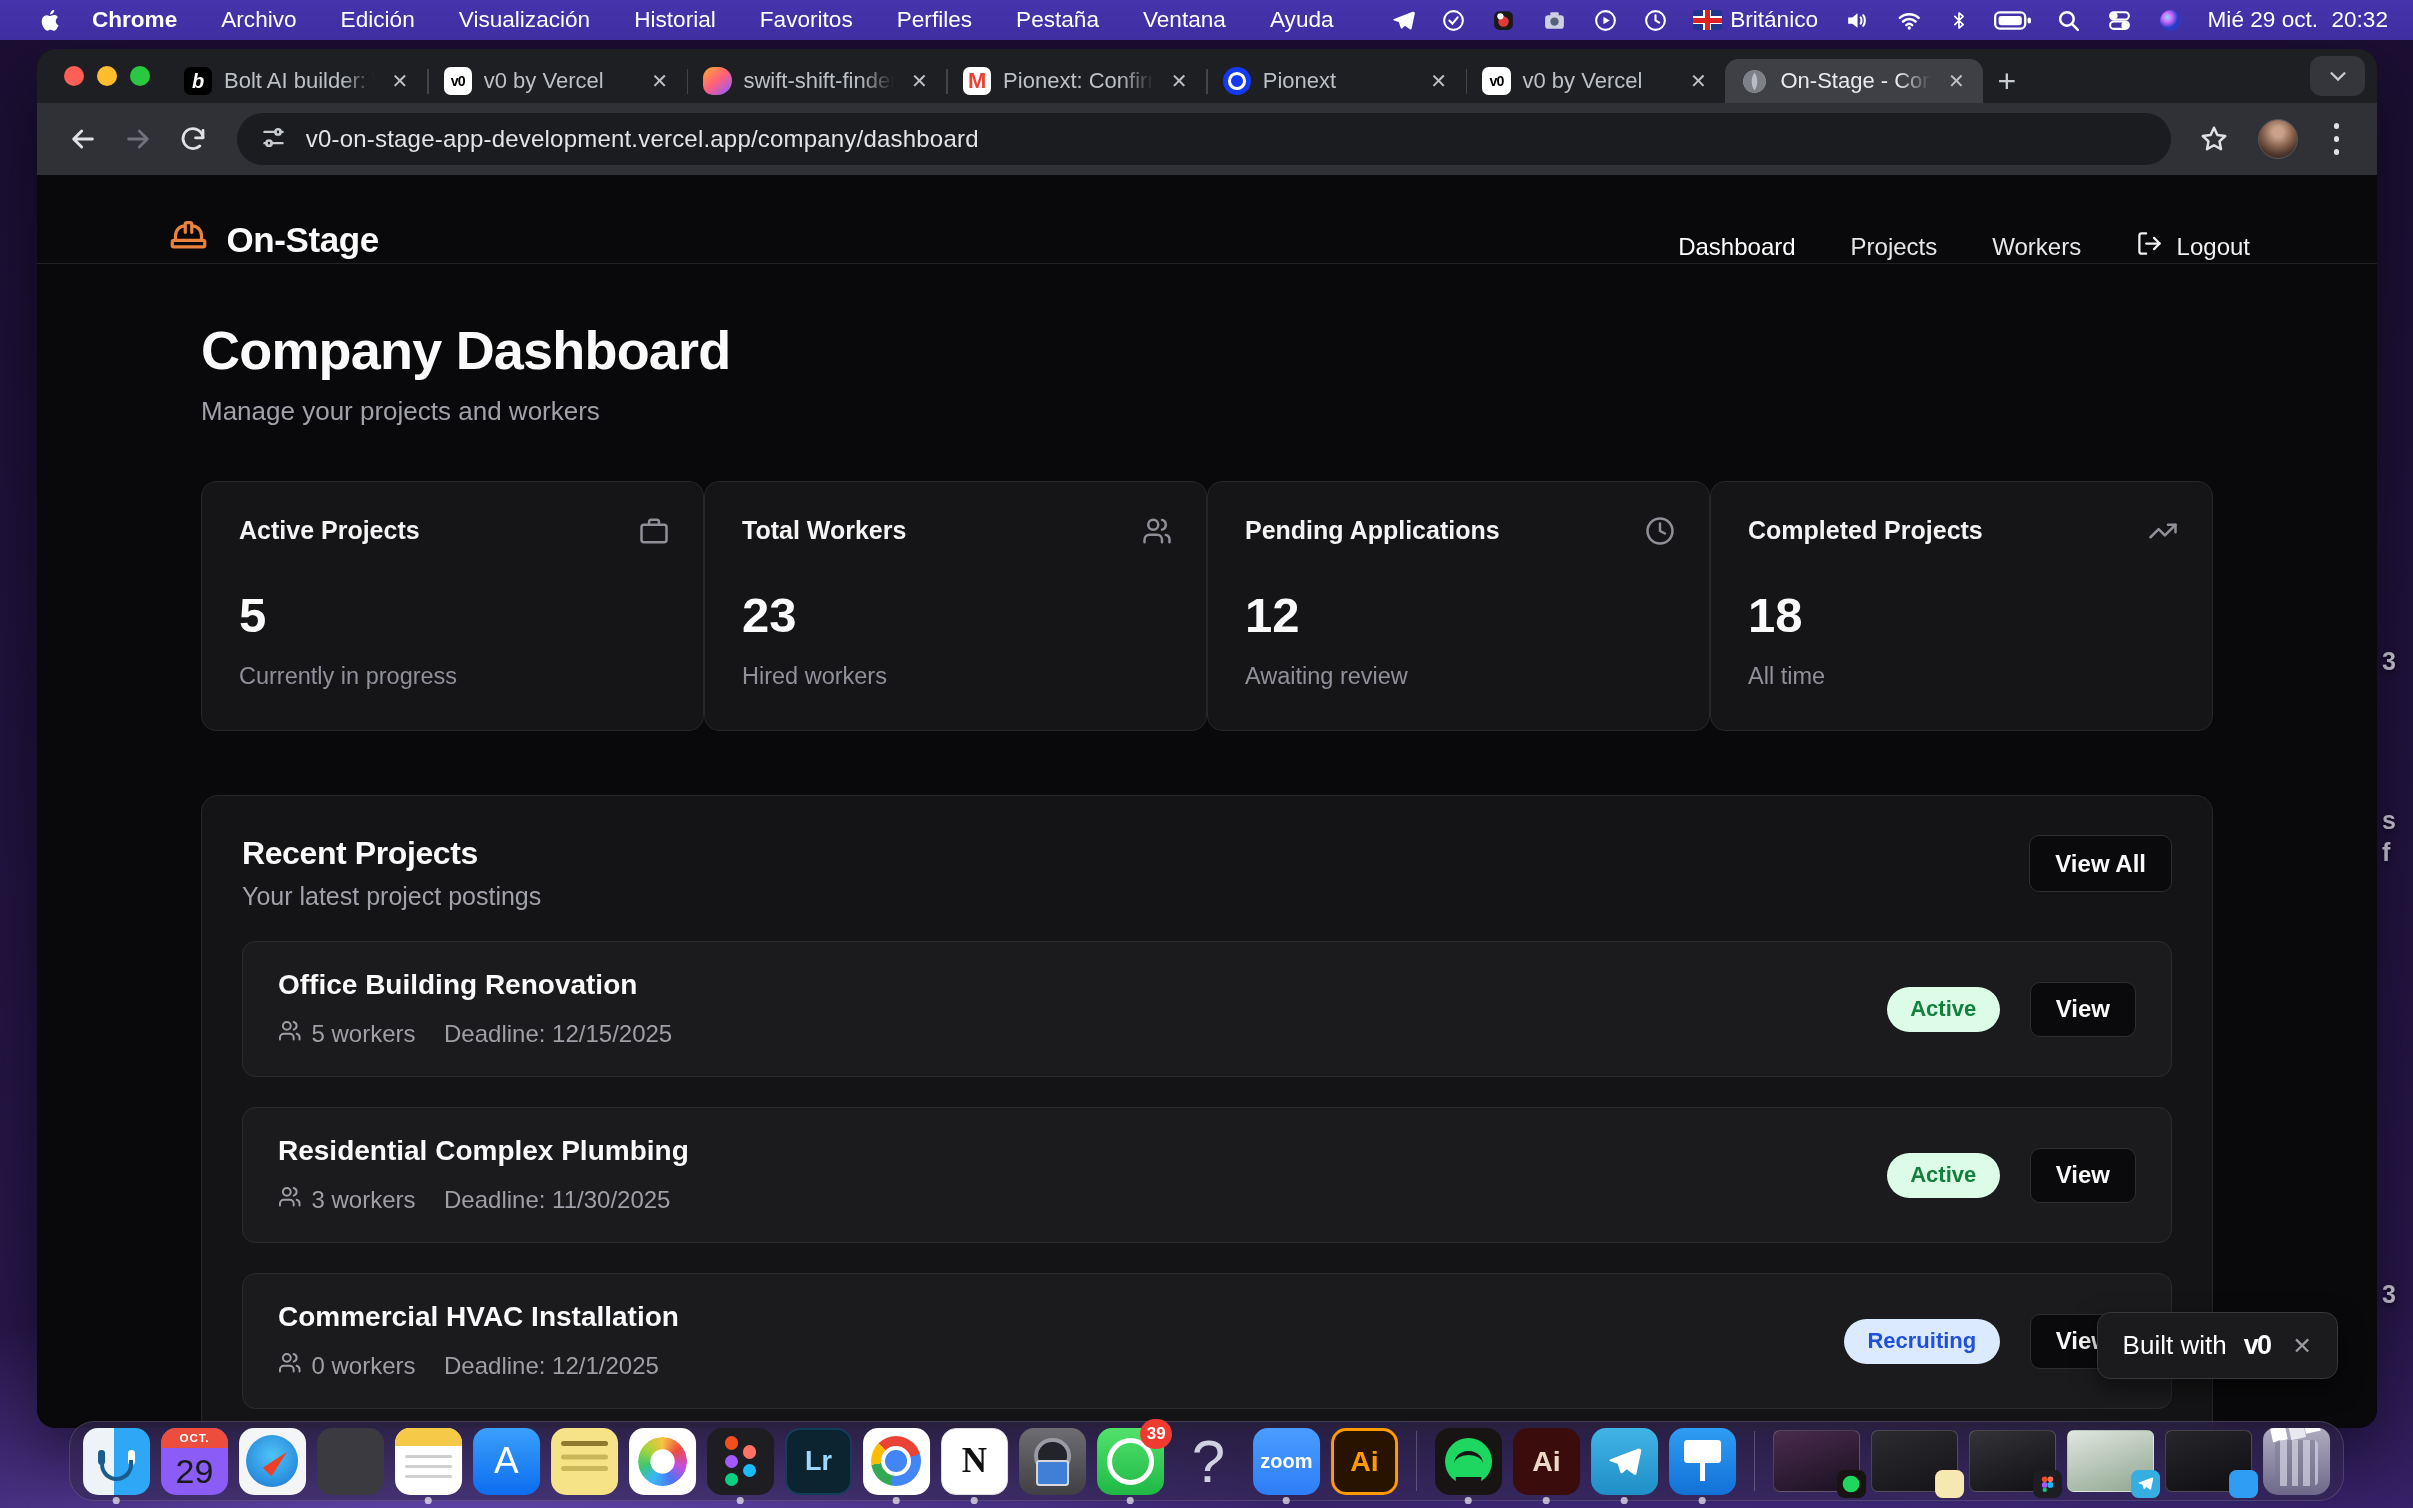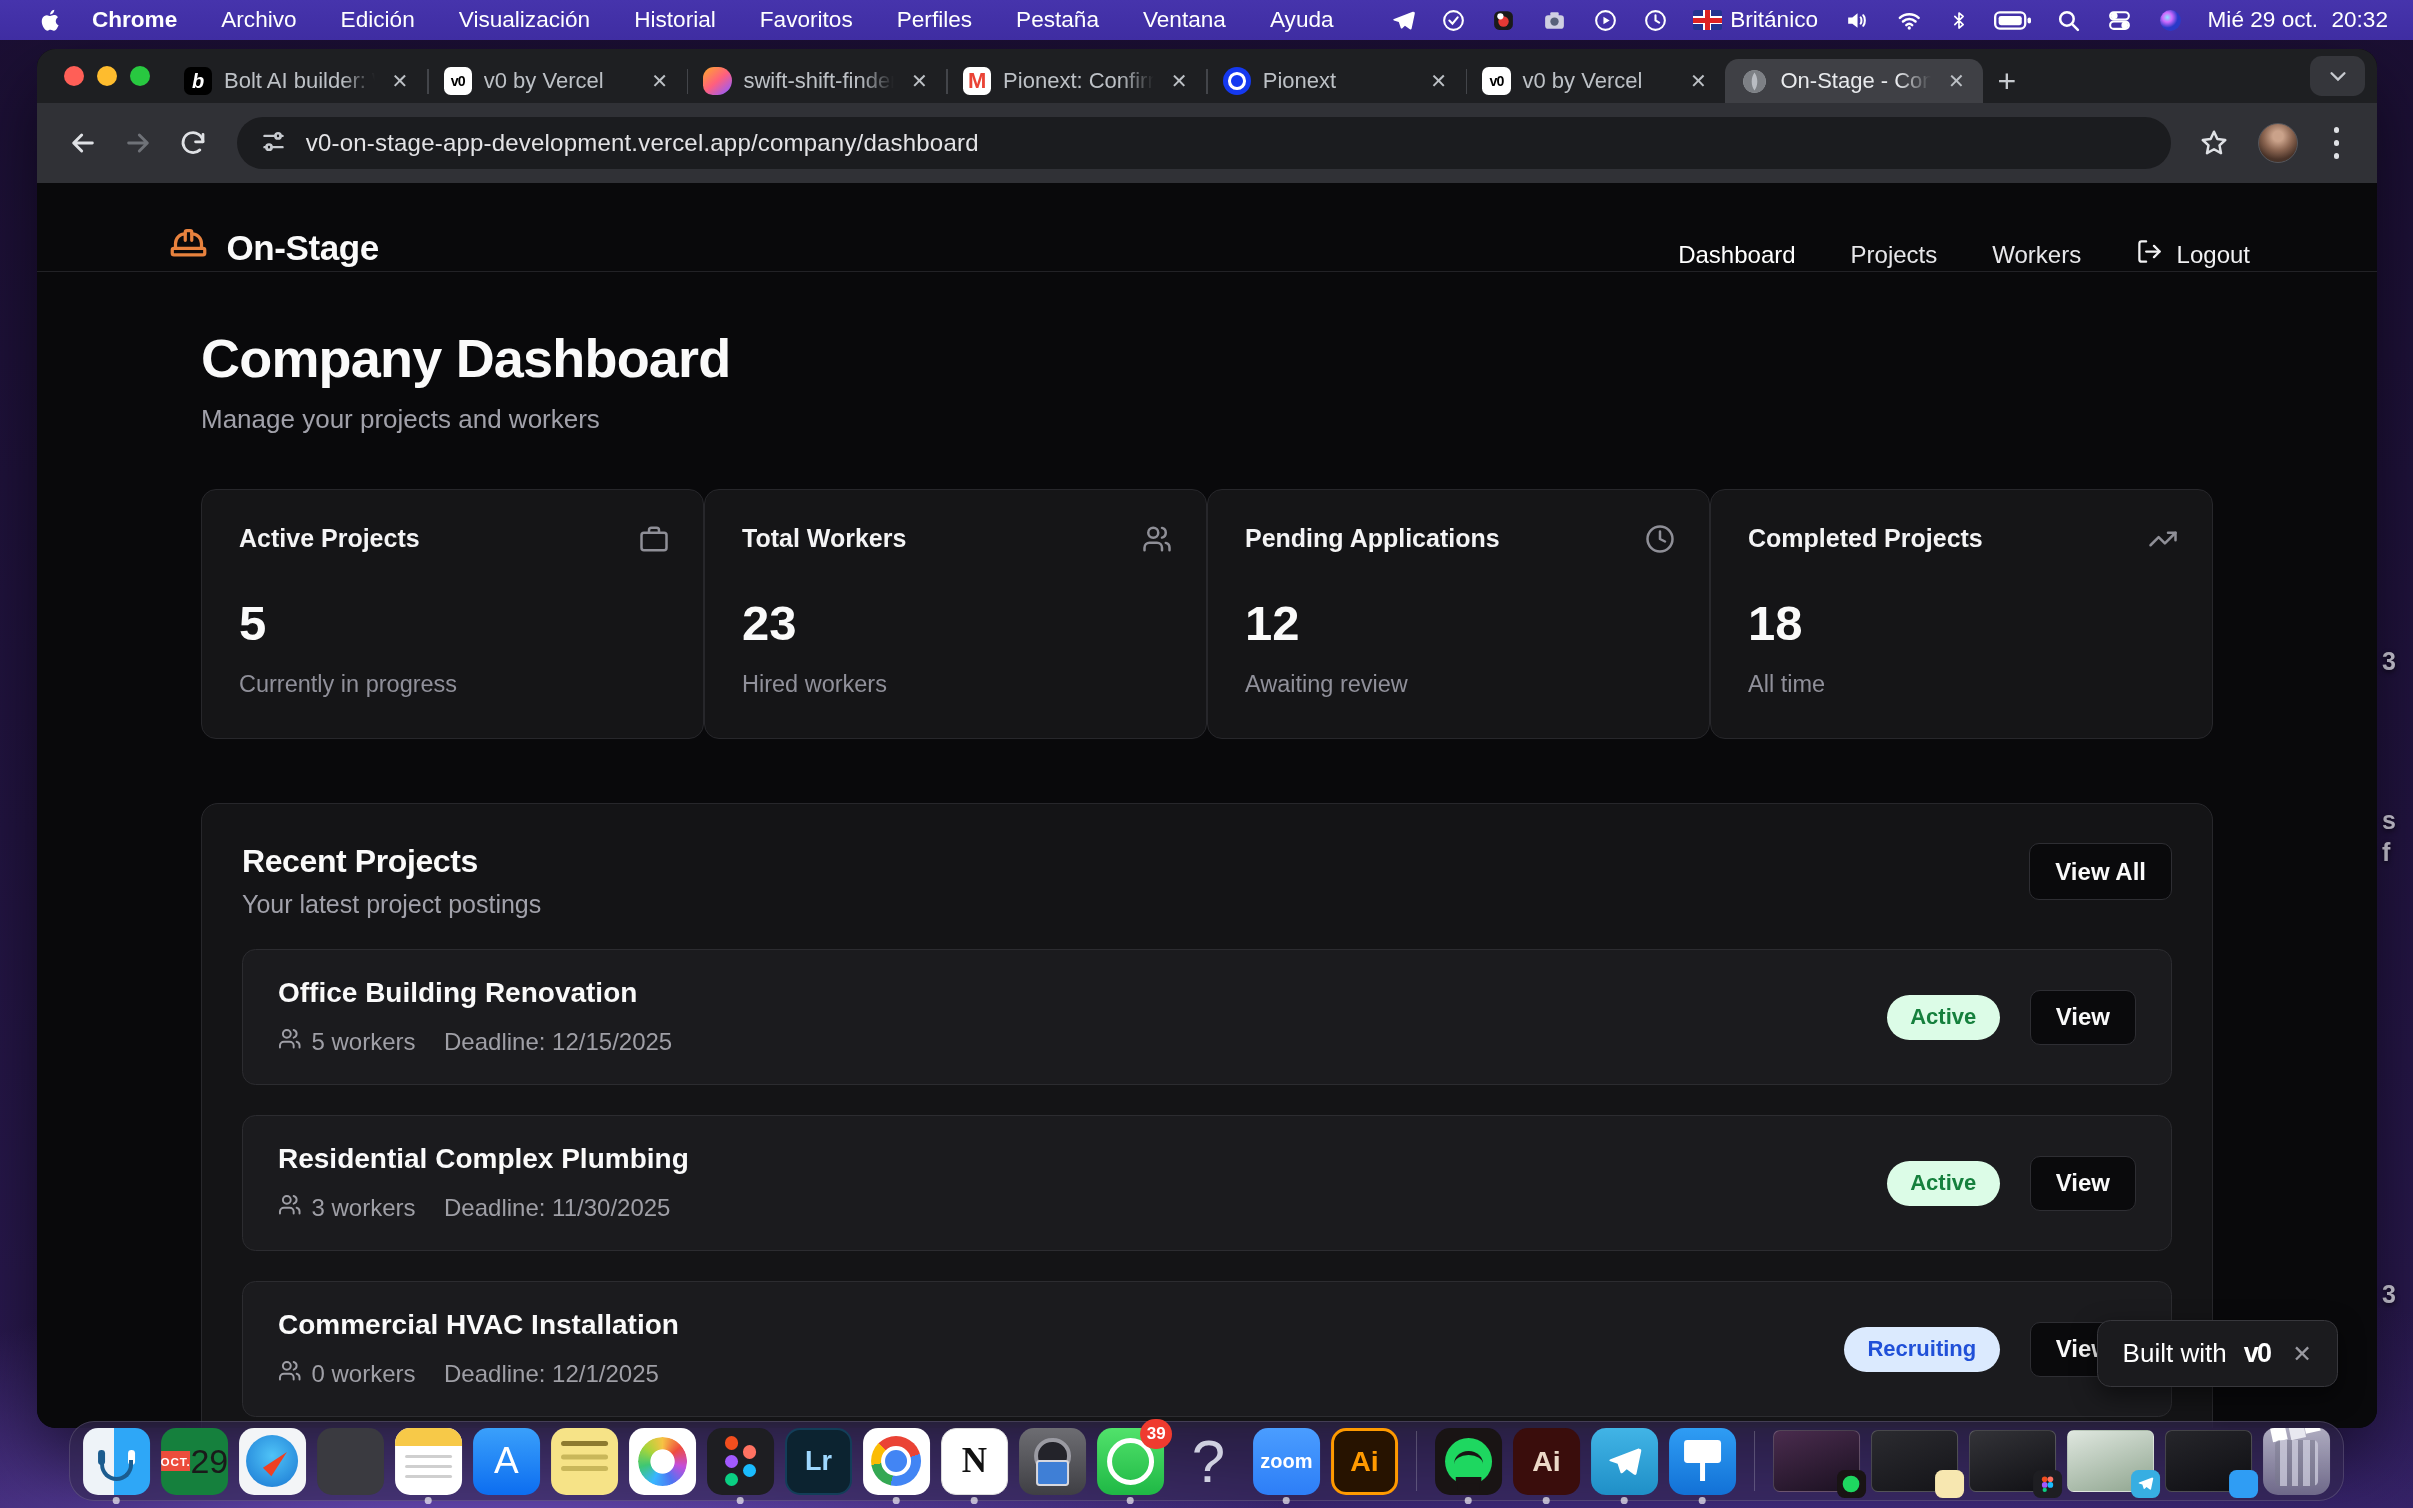--- a/index.html
+++ b/index.html
@@ -67,21 +67,21 @@
   .fav-pionext { background:#1539f0; border-radius:50%; position:relative; }
   .fav-pionext::after { content:""; width:11.7px; height:11.7px; border:3.4px solid #fff;
     border-radius:50%; }
   .fav-globe { background:transparent; }
   .newtab { width:47px; height:44px; display:flex; align-items:center; justify-content:center;
     color:#c7cacf; font-size:32px; font-weight:300; }
   .newtab::before{ content:"+"; }
   .tsearch { margin-left:auto; margin-bottom:6.7px; width:55px; height:40px; border-radius:11.7px;
     background:#35363b; color:#c7cacf; display:flex; align-items:center; justify-content:center; }
 
-  .toolbar { height:80px; background:#303136; display:flex; align-items:center; padding:0 22px; gap:8.4px; }
+  .toolbar { height:72px; background:#303136; display:flex; align-items:center; padding:0 22px; gap:8.4px; }
   .navbtn { width:47px; height:47px; border-radius:50%; display:flex; align-items:center; justify-content:center; }
   .omnibox { flex:1; height:52px; margin:0 11.7px; background:#1b1c1f; border-radius:27px;
     display:flex; align-items:center; padding:0 23.5px; gap:18.4px; }
   .urltext { color:#e3e3e6; font-size:24px; letter-spacing:0.2px; }
   .avatar { width:40px; height:40px; border-radius:50%; flex:none; margin:0 11.7px;
     background:radial-gradient(circle at 50% 32%, #caa28a 16%, #8a6450 45%, #4b3429 72%, #3a2b22 100%);
     border:1.7px solid #55565b; }
   .kebab { width:37px; display:flex; flex-direction:column; align-items:center; gap:7.5px; }
   .kebab i { width:5.9px; height:5.9px; border-radius:50%; background:#dfe1e5; }
 
@@ -147,21 +147,21 @@
     display:flex; align-items:center; justify-content:center; }
   .dot { position:absolute; left:50%; transform:translateX(-50%); bottom:-9.2px; width:6.7px; height:6.7px;
     border-radius:50%; background:rgba(255,255,255,.65); }
   .ddiv { width:1.7px; height:60px; background:rgba(255,255,255,.22); margin:0 6.7px; }
 
   .d-finder { background:linear-gradient(90deg,#eef3f8 0 46%, #2ea7f7 46% 100%); }
   .d-finder::before { content:""; position:absolute; top:22px; left:15px; width:6.7px; height:15px;
     background:#1b5c8f; border-radius:3.4px; box-shadow:30px 0 #fff; }
   .d-finder::after { content:""; position:absolute; left:17px; right:17px; bottom:13.4px; height:17px;
     border:4.2px solid #1b5c8f; border-top:none; border-radius:0 0 18.4px 18.4px; }
-  .d-cal { background:#15803d; flex-direction:row; display:flex; }
+  .d-cal { background:#8b5cf6; flex-direction:column; display:flex; }
   .d-cal .calhead { width:100%; height:20px; background:#ec4d3c; color:#fff; font-size:11.7px;
     font-weight:700; display:flex; align-items:center; justify-content:center; letter-spacing:0.8px; }
   .d-cal .calday { flex:1; display:flex; align-items:center; justify-content:center;
     font-size:34px; font-weight:300; color:#1a1a1a; }
   .d-safari { background:#f3f5f7; }
   .d-safari::before { content:""; width:52px; height:52px; border-radius:50%;
     background:radial-gradient(circle at 50% 40%, #4fc3f7, #1976d2); position:absolute; top:7.5px; left:7.5px; }
   .d-safari::after { content:""; position:absolute; top:20px; left:32px; width:0; height:0;
     border-left:6.7px solid transparent; border-right:6.7px solid transparent;
     border-bottom:28.5px solid #fff; transform:rotate(45deg); border-bottom-color:#ef4023; }

